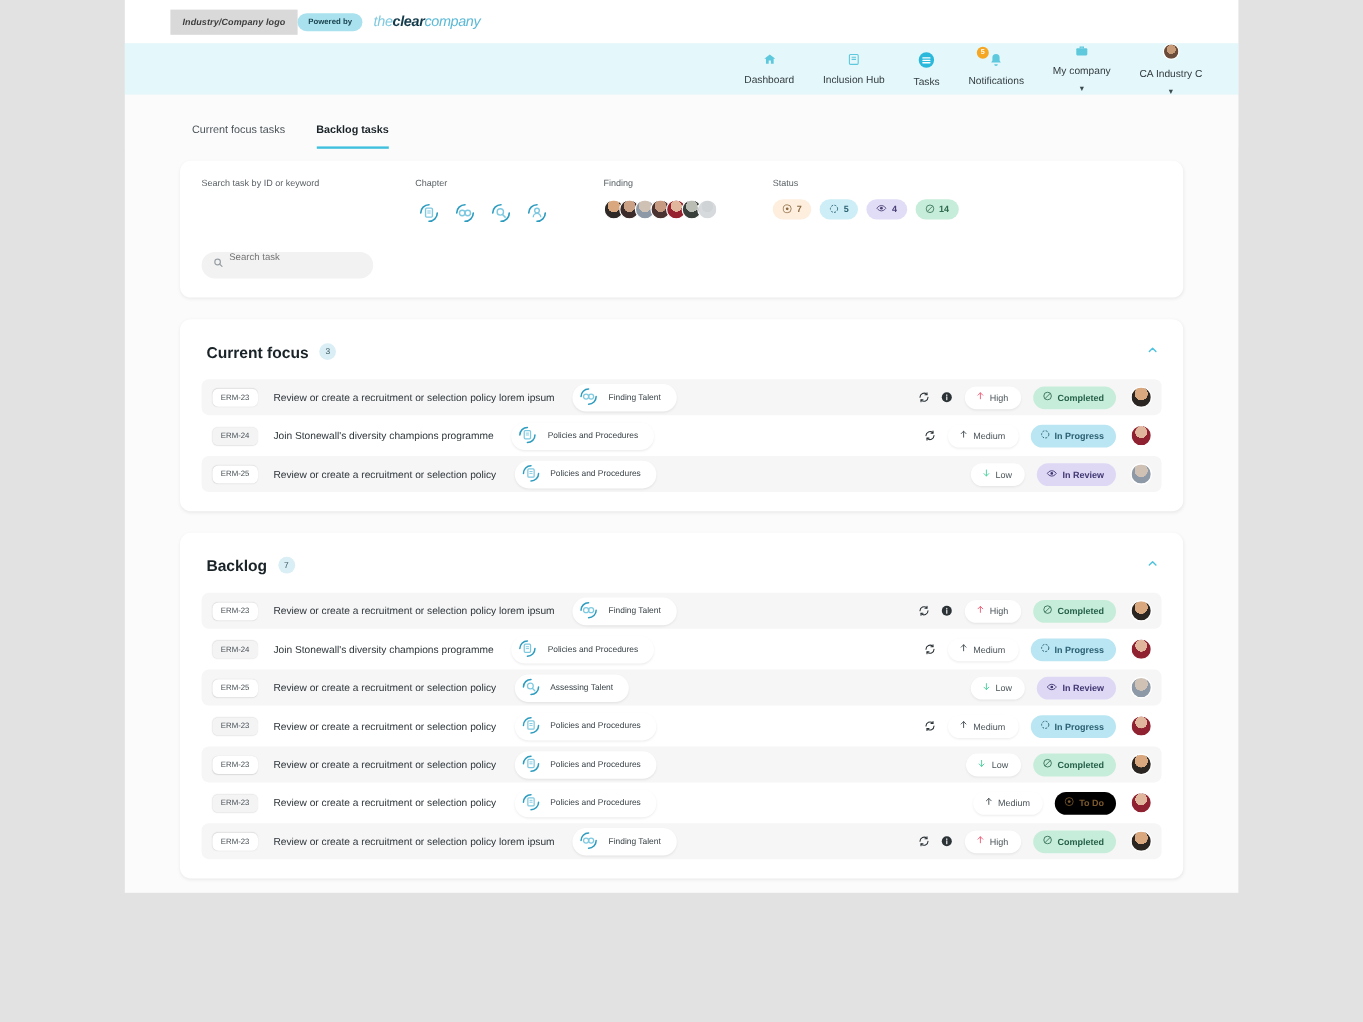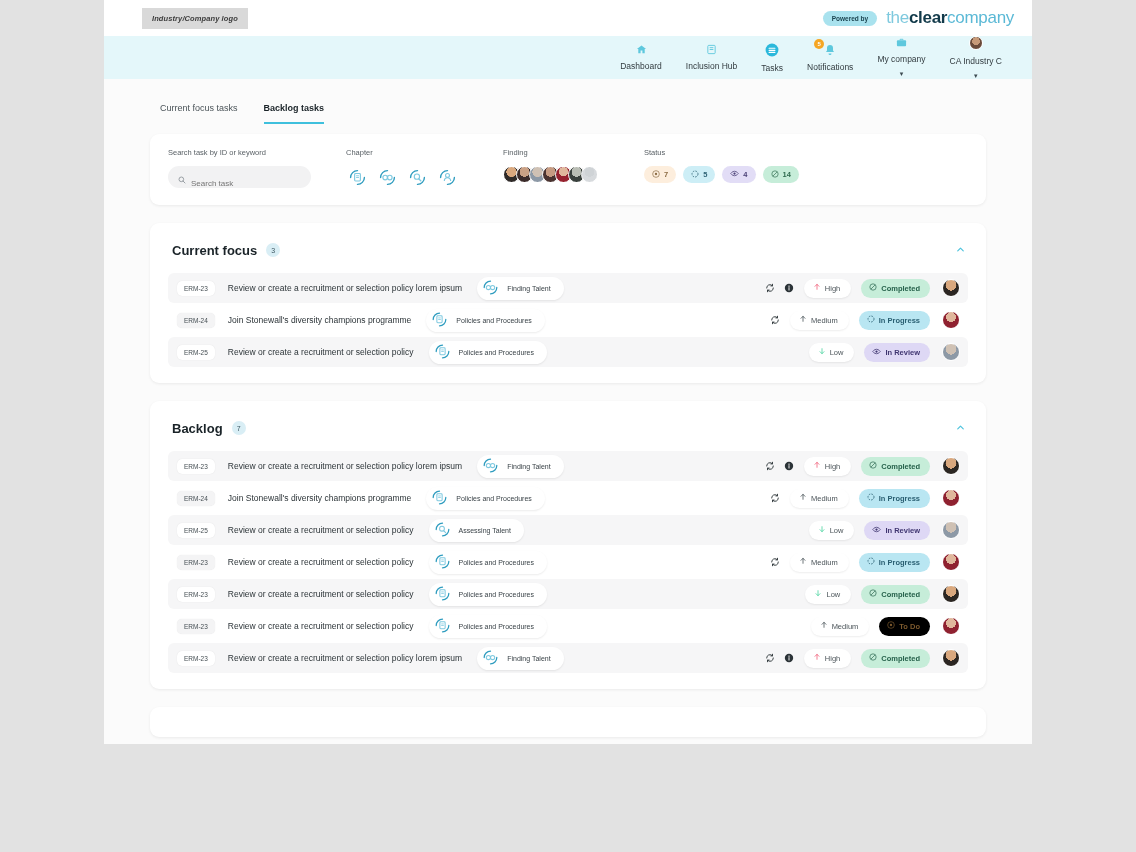--- a/index.html
+++ b/index.html
@@ -12,35 +12,35 @@
   .app {
     position: absolute; left: 104px; top: 0;
     width: 928px; height: 744px;
     background: #fbfbfb;
     overflow: hidden;
   }
 
   
   .logobar {
     height: 36px; background: #ffffff;
-    display: flex; align-items: center; justify-content: space-between;
+    display: flex; align-items: center; justify-content: flex-start;
     padding: 0 18px 0 38px;
   }
   .company-logo {
     background: #d9d9d9; color: #3d3d3d;
     font-size: 7.5px; font-style: italic; font-weight: bold;
     padding: 6px 10px; letter-spacing: .1px;
   }
   .brandwrap { display: flex; align-items: center; gap: 9px; }
   .powered {
     background: #a9e2ee; color: #1b4450;
     font-size: 6.5px; font-weight: bold;
     border-radius: 9px; padding: 4px 9px;
   }
-  .brand { font-size: 17px; letter-spacing: -.3px; white-space: nowrap; }
+  .brand { font-size: 12px; letter-spacing: -.3px; white-space: nowrap; font-style: italic; }
   .brand .t { color: #7ec9de; }
   .brand .c { color: #123a4a; font-weight: bold; }
   .brand .co { color: #5bb9d6; }
 
   
   .navbar {
     height: 43px; background: #e4f7fa;
     display: flex; align-items: center; justify-content: flex-end;
     gap: 24px; padding-right: 30px;
   }
@@ -82,21 +82,21 @@
     box-shadow: 0 1px 3px rgba(0,0,0,.07);
   }
   .filters {
     margin-top: 10px; padding: 14px 18px 16px 18px;
     display: flex; align-items: flex-start; gap: 0;
   }
   .fcol { display: flex; flex-direction: column; }
   .flabel { font-size: 7.5px; color: #5a6166; margin-bottom: 9px; }
   .search-box {
     width: 143px; height: 22px; border-radius: 11px; background: #f2f2f3;
-    display: flex; align-items: flex-end; gap: 5px; padding: 0 10px;
+    display: flex; align-items: flex-start; gap: 5px; padding: 0 10px; margin-top: 44px;
   }
   .search-box input {
     border: none; background: transparent; outline: none;
     font-size: 8px; color: #7b8287; width: 100%;
     font-family: "Liberation Sans", sans-serif;
   }
   .chapcol { margin-left: 35px; }
   .chapter-icons { display: flex; gap: 7px; }
   .chap-ico {
     width: 23px; height: 23px; border-radius: 50%;

